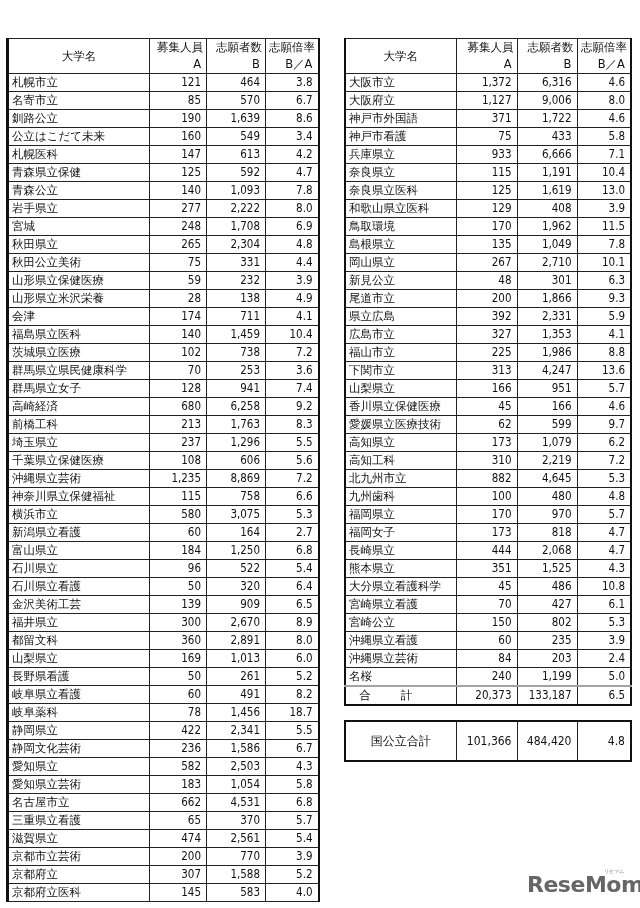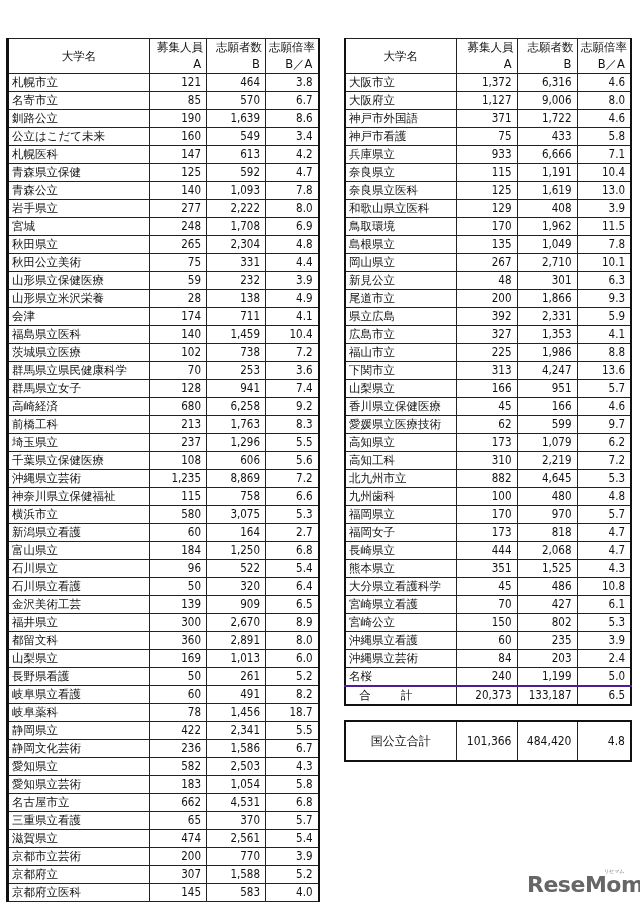--- a/index.html
+++ b/index.html
@@ -547,21 +547,21 @@
         <td class="num">2.4</td>
       </tr>
       <tr class="data">
         <td>名桜</td>
         <td class="num">240</td>
         <td class="num">1,199</td>
         <td class="num">5.0</td>
       </tr>
     </tbody>
   <tfoot>
-    <tr class="data" style="border-top:2px solid #4c1d95;border-bottom:2px solid #111;">
+    <tr class="data" style="border-top:2px solid #a3a3a3;border-bottom:2px solid #111;">
       <td class="total-label">合計</td>
       <td class="num">20,373</td>
       <td class="num">133,187</td>
       <td class="num">6.5</td>
     </tr>
   </tfoot>
 </table>
 
 <table id="grand">
   <colgroup>

